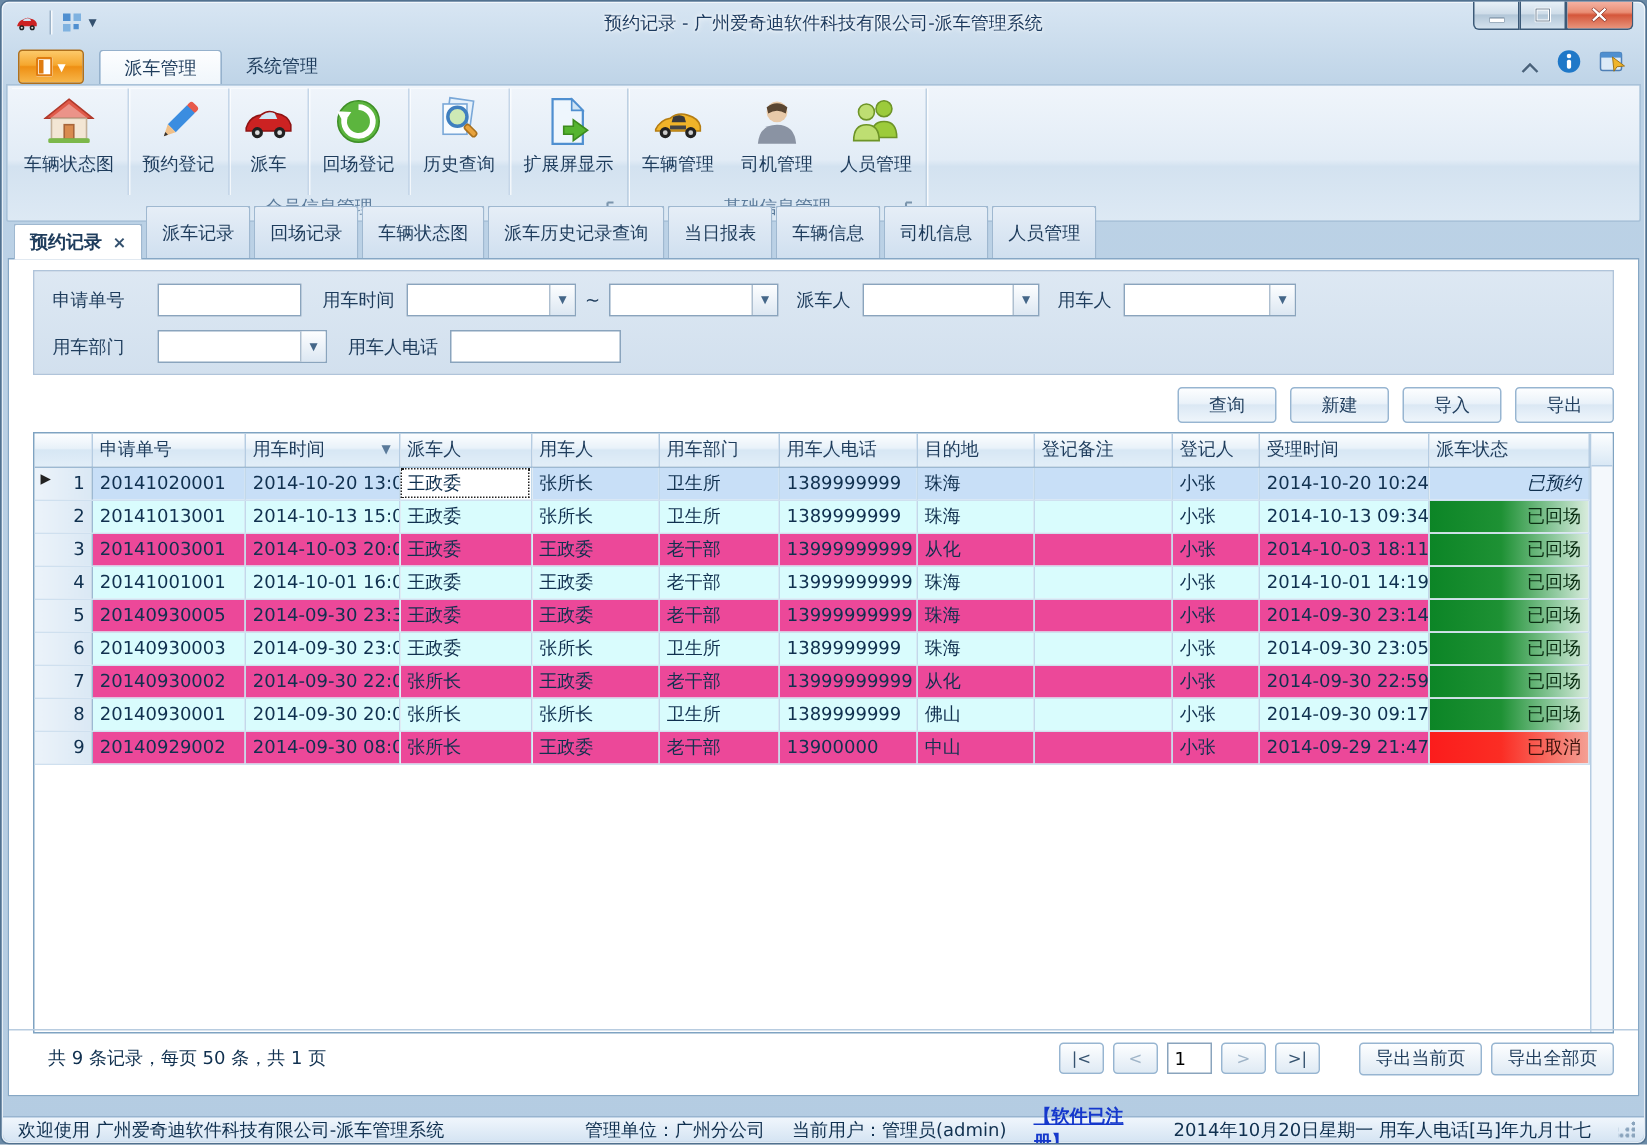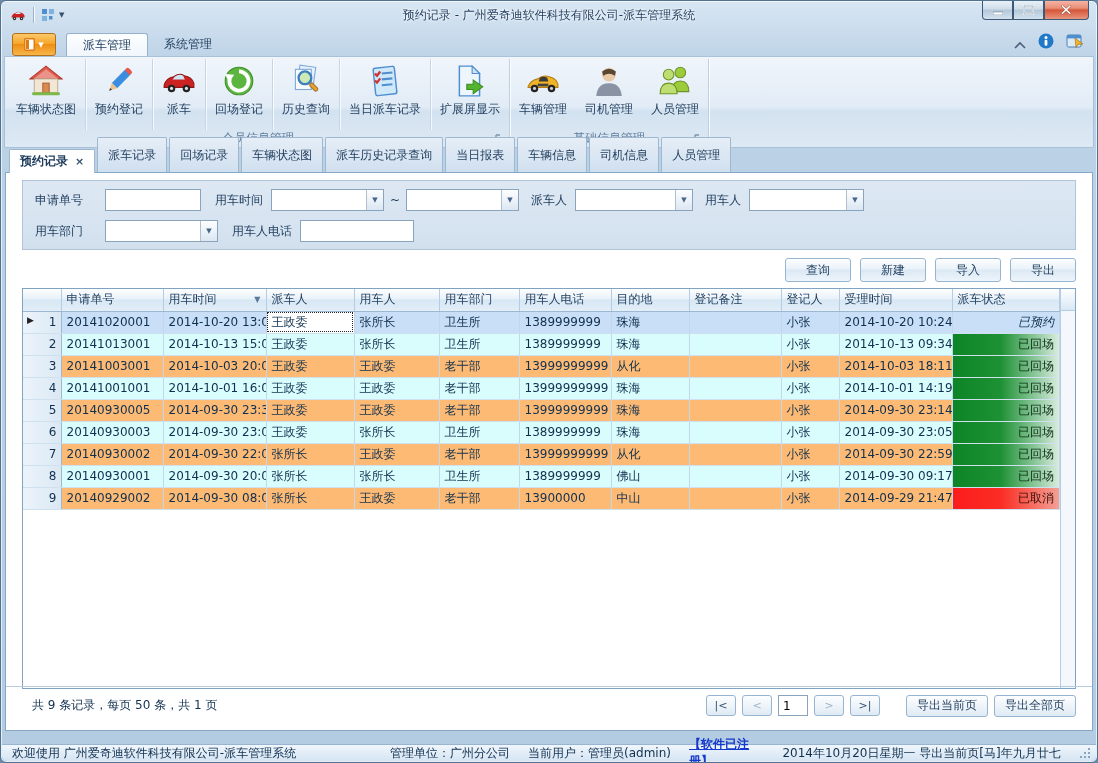--- a/index.html
+++ b/index.html
@@ -81,21 +81,21 @@
   .scrollstrip .stub{ height:22px; border-bottom:1px solid #b5cce2; background:linear-gradient(180deg,#fdfeff,#d9e8f5); }
   table.grid{ border-collapse:collapse; table-layout:fixed; width:calc(100% - 15px); }
   .grid th{ height:22px; font-size:12px; font-weight:normal; color:#1e3c5c; text-align:left; padding:0 5px;
     background:linear-gradient(180deg,#fdfeff 0%,#e8f1f9 45%,#d7e7f4 50%,#e2eef8 100%);
     border-right:1px solid #b5cce2; border-bottom:1px solid #9db9d2; white-space:nowrap; overflow:hidden; }
   .grid th.sorted .sortarrow{ float:right; font-size:8px; color:#5a7a9a; margin-top:4px; }
   .grid td{ height:21px; font-size:12px; color:#10304f; padding:0 5px; border-right:1px solid #c2d8ea; border-bottom:1px solid #cfe0ef;
     white-space:nowrap; overflow:hidden; }
   .grid td.ind{ background:linear-gradient(90deg,#ecf3fa,#dae8f4); border-right:1px solid #9db9d2; padding:0 4px; }
   .grid td.ind .rn{ float:right; } .grid td.ind .arr{ float:left; font-size:9px; color:#222; }
-  tr.cyan td{ background:#d9fcfd; } tr.cream td{ background:#fdba74; } tr.sel td{ background:#c8dff7; }
+  tr.cyan td{ background:#d9fcfd; } tr.cream td{ background:#ec4899; } tr.sel td{ background:#c8dff7; }
   tr.cyan td.ind, tr.cream td.ind, tr.sel td.ind{ background:linear-gradient(90deg,#ecf3fa,#dae8f4); }
   .grid td.focus{ background:#fff !important; outline:1px dotted #222; outline-offset:-2px; }
   .grid td.stcell{ padding:0; }
   .st{ height:21px; line-height:21px; text-align:right; padding-right:5px; }
   .st-green{ background:linear-gradient(90deg,#0c8526 0%,#1e9134 45%,#93cba2 80%,#d9ecdd 100%); color:#0a2e12; }
   .st-red{ background:linear-gradient(90deg,#fb1c1c 0%,#fb2d24 45%,#f4a094 100%); color:#38100a; }
   .st-none{ color:#10304f;font-style:italic; }
 
   .gridfooter{ position:absolute; left:0; right:0; bottom:6px; height:38px; border-top:1px solid #b8cce0;
     display:flex; align-items:center; padding:0 16px; }
@@ -253,33 +253,20 @@
             <div class="rbtn">
               <span>
                 <svg viewBox="0 0 32 32" width="34" height="34">
                   <rect x="9" y="2" width="15" height="19" fill="#e6f1fb" stroke="#7aa8d8" transform="rotate(8 16 11)"></rect>
                   <rect x="6" y="5" width="15" height="19" fill="#f7fbfe" stroke="#7aa8d8"></rect>
                   <circle cx="15" cy="13" r="6" fill="#cde9b5" stroke="#3f7fbf" stroke-width="2.2"></circle>
                   <rect x="20" y="17.5" width="9" height="3.6" rx="1.6" fill="#e8a23c" stroke="#a8701e" transform="rotate(45 21 19)"></rect>
                 </svg>
               </span>
               <span class="rlabel">历史查询</span>
-            </div>
-            <div class="rbtn">
-              <span>
-                <svg viewBox="0 0 32 32" width="34" height="34">
-                  <rect x="6" y="3" width="20" height="26" rx="2" fill="#cfe8fa" stroke="#4f8fd0" stroke-width="1.4" transform="rotate(-6 16 16)"></rect>
-                  <line x1="13" y1="9" x2="23" y2="8" stroke="#4f8fd0" stroke-width="2"></line>
-                  <line x1="13" y1="14.5" x2="23" y2="13.5" stroke="#4f8fd0" stroke-width="2"></line>
-                  <line x1="13" y1="20" x2="23" y2="19" stroke="#4f8fd0" stroke-width="2"></line>
-                  <path d="M6.5 9l2 2 3-4" stroke="#d03333" stroke-width="2.2" fill="none"></path>
-                  <path d="M6.5 15.5l2 2 3-4" stroke="#d03333" stroke-width="2.2" fill="none"></path>
-                </svg>
-              </span>
-              <span class="rlabel">当日派车记录</span>
             </div>
             <div class="rbtn">
               <span>
                 <svg viewBox="0 0 32 32" width="34" height="34">
                   <path d="M6 2h12l7 7v21H6z" fill="#eef6fd" stroke="#4f8fd0" stroke-width="1.4"></path>
                   <path d="M18 2l7 7h-7z" fill="#cfe4f5" stroke="#4f8fd0"></path>
                   <path d="M13 19h6v-4l9 6.5-9 6.5v-4h-6z" fill="#55b42f" stroke="#3c8b1e"></path>
                 </svg>
               </span>
               <span class="rlabel">扩展屏显示</span>
@@ -630,17 +617,17 @@
         <div class="expbtn">导出全部页</div>
       </div>
     </div>
   </div>
 
   <div class="statusbar">
     <span class="sb-welcome">欢迎使用 广州爱奇迪软件科技有限公司-派车管理系统</span>
     <span class="sb-item">管理单位：广州分公司</span>
     <span class="sb-item">当前用户：管理员(admin)</span>
     <span class="sb-link">【软件已注册】</span>
-    <span class="sb-item">2014年10月20日星期一 导出当前页[马]年九月廿七</span>
+    <span class="sb-item">2014年10月20日星期一 用车人电话[马]年九月廿七</span>
     <span class="grip"></span>
   </div>
 
 </div>
 
 </body></html>

